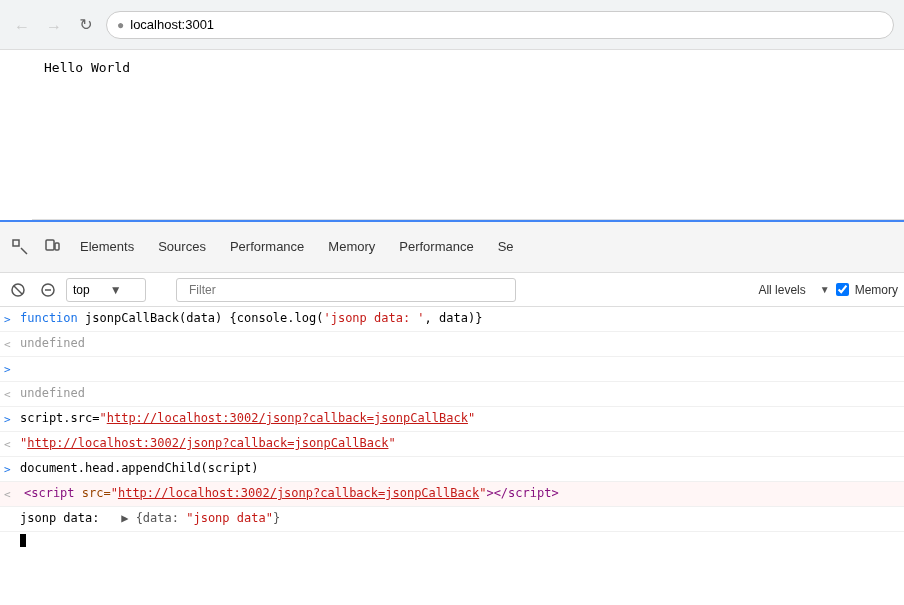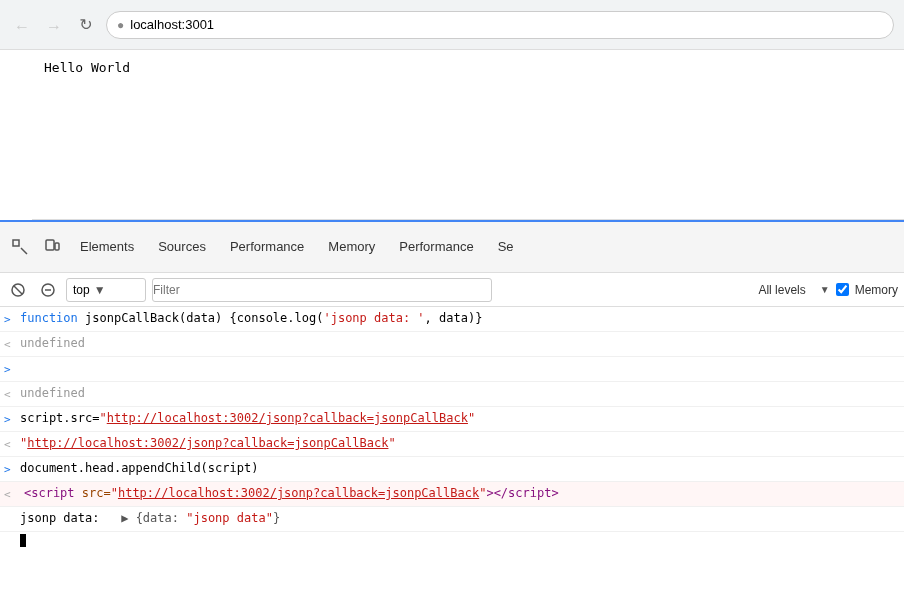--- a/index.html
+++ b/index.html
@@ -102,35 +102,36 @@
       display: flex; align-items: center; justify-content: center;
       cursor: pointer; color: #555; font-size: 14px;
       border: none; background: none;
     }
     .toolbar-select-wrapper {
       display: flex; align-items: center;
       border: 1px solid #ccc;
       border-radius: 3px;
       height: 24px;
       padding: 0 6px;
-      gap: 4px;
+      gap: 20px;
       cursor: pointer;
       font-size: 12px;
       background: #fff;
       min-width: 80px;
     }
     .filter-input {
       flex: 1;
       height: 24px;
       border: 1px solid #ccc;
       border-radius: 3px;
-      padding: 0 0;
+      padding: 0 12px;
       font-size: 12px;
       outline: none;
       max-width: 340px;
+      margin-left: 24px;
     }
     .all-levels {
       display: flex; align-items: center; gap: 14px;
       font-size: 12px; color: #333; cursor: pointer;
       margin-left: auto;
     }
     .group-label {
       font-size: 12px; color: #333;
       display: flex; align-items: center; gap: 4px;
     }

